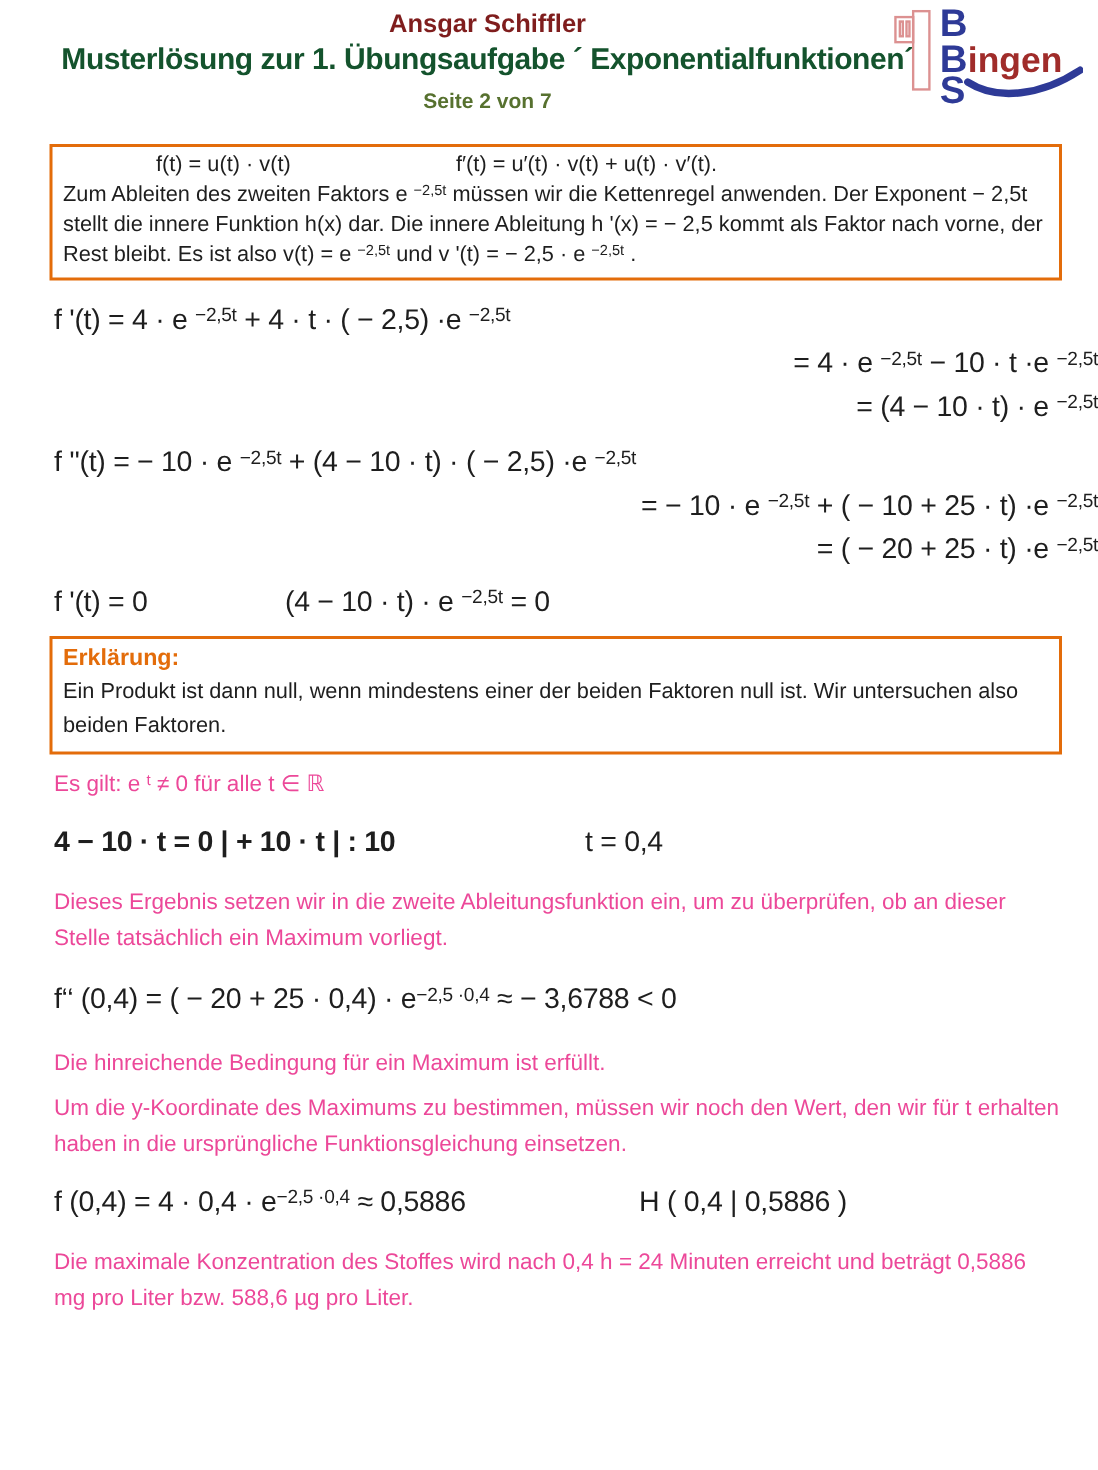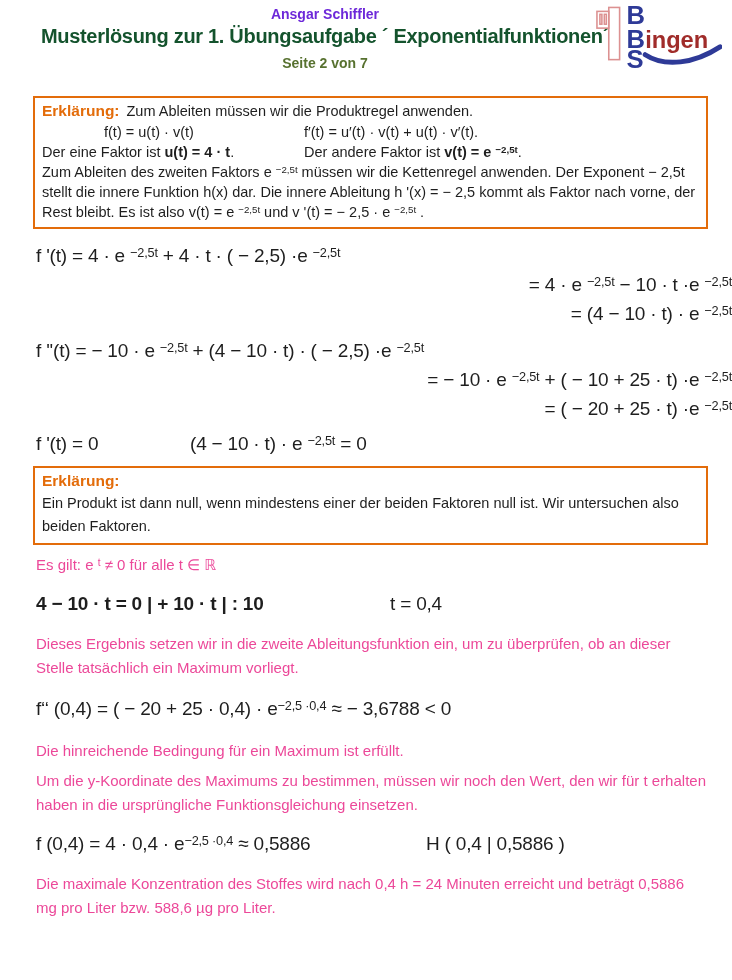--- a/index.html
+++ b/index.html
@@ -5,21 +5,21 @@
   * { margin:0; padding:0; box-sizing:border-box; }
   body {
     width:732px; height:980px;
     font-family:"Liberation Sans", sans-serif;
     background:#ffffff; color:#1e1e1e;
     position:relative; overflow:hidden;
   }
   
   .header { position:relative; height:72px; }
   .header-center { position:absolute; left:0; top:6px; width:650px; text-align:center; }
-  .author { font-size:14px; font-weight:bold; color:#6d28d9; }
+  .author { font-size:17px; font-weight:bold; color:#7f1d1d; }
   .title  { font-size:20px; font-weight:bold; color:#14532d; margin-top:3px; letter-spacing:-0.3px; white-space:nowrap; }
   .page-info { font-size:14px; font-weight:bold; color:#57712f; margin-top:7px; }
   .logo { position:absolute; top:2px; right:10px; }
 
   
   .explain-box {
     margin-left:33px; margin-right:24px;
     border:2px solid #e36c0a;
     padding:2px 8px 5px 7px;
     font-size:14.5px; line-height:20px;
@@ -82,28 +82,22 @@
       <path d="M52 53 C 72 66, 102 62, 128 45" stroke="#2e3a97" stroke-width="5" fill="none" stroke-linecap="round"></path>
       <text x="33" y="22" font-size="26" font-weight="bold" fill="#2e3a97" font-family="Liberation Sans, sans-serif">B</text>
       <text x="33" y="46" font-size="26" font-weight="bold" fill="#2e3a97" font-family="Liberation Sans, sans-serif">B</text>
       <text x="52" y="46" font-size="24" font-weight="bold" fill="#a02c2a" font-family="Liberation Sans, sans-serif">ingen</text>
       <text x="33" y="67" font-size="26" font-weight="bold" fill="#2e3a97" font-family="Liberation Sans, sans-serif">S</text>
     </svg>
   </div>
 </div>
 
 <div class="explain-box box1">
-  <div class="label-line">
-    <span class="explain-label">Erklärung:</span><span class="after-label">Zum Ableiten müssen wir die Produktregel anwenden.</span>
-  </div>
   <div class="box-line">
     <span class="c1 c1-indent">f(t) = u(t) · v(t)</span><span>f′(t) = u′(t) · v(t) + u(t) · v′(t).</span>
-  </div>
-  <div class="box-line">
-    <span class="c1"><span>Der eine Faktor ist </span><b>u(t) = 4 · t</b><span>.</span></span><span><span>Der andere Faktor ist </span><b>v(t) =  e <sup>−2,5t</sup></b><span>.</span></span>
   </div>
   <div class="box-para">Zum Ableiten des zweiten Faktors e <sup>−2,5t</sup> müssen wir die Kettenregel anwenden. Der Exponent − 2,5t stellt die innere Funktion  h(x) dar. Die innere Ableitung  h '(x) = − 2,5 kommt als Faktor nach vorne, der Rest bleibt. Es ist also v(t) = e <sup>−2,5t</sup>   und    v '(t) =  − 2,5 · e <sup>−2,5t</sup> .</div>
 </div>
 
 <div class="math-block d1">
   <div class="math">f '(t) = 4 · e <sup>−2,5t</sup> + 4 · t · ( − 2,5) ·e <sup>−2,5t</sup></div>
   <div class="math math-cont">= 4 · e <sup>−2,5t</sup> − 10 · t ·e <sup>−2,5t</sup></div>
   <div class="math math-cont">= (4 − 10 · t) · e <sup>−2,5t</sup></div>
 </div>
 

